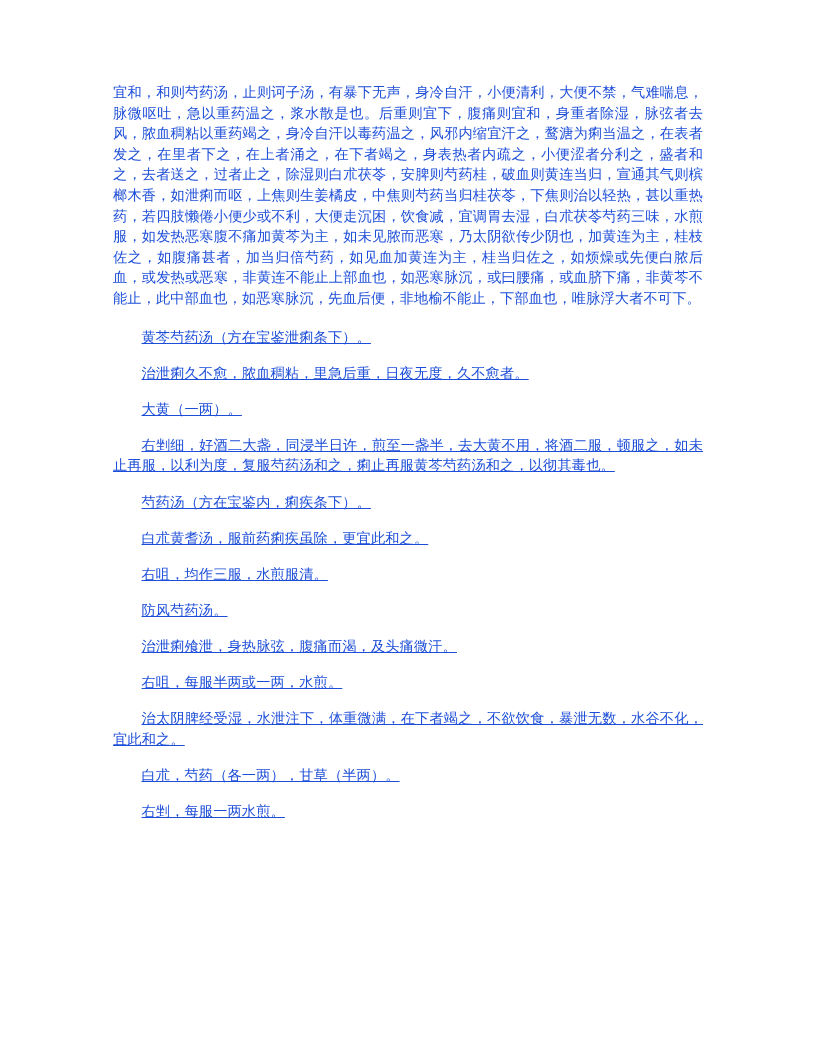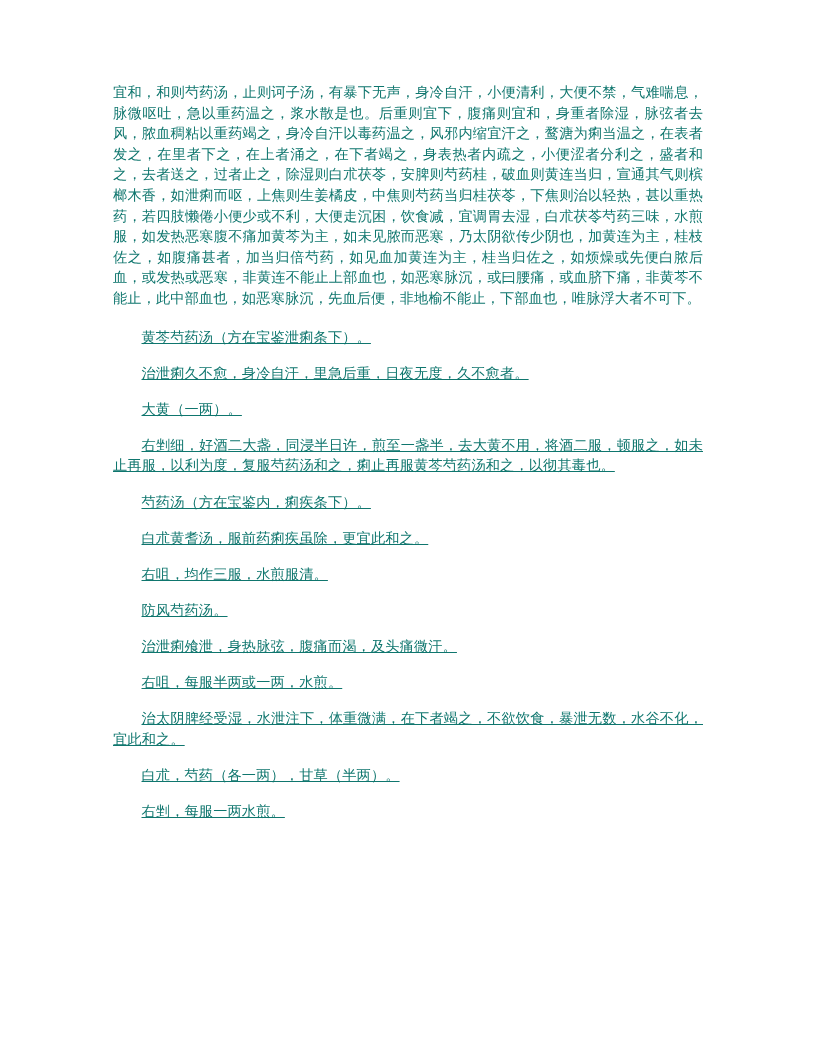--- a/index.html
+++ b/index.html
@@ -28,21 +28,21 @@
     width: 590px;
   }
   p.para {
     margin: 0 0 15px 0;
     font-size: 14.2px;
     line-height: 20.6px;
     text-align: justify;
     text-justify: inter-ideograph;
     text-indent: 0;
     letter-spacing: 0.15px;
-    color: #0f766e;
+    color: #1d4ed8;
     font-family: "DejaVu Serif", "Liberation Serif", serif;
   }
   p.indent {
     text-indent: 28.5px;
   }
   p.first {
     margin-bottom: 18px;
     text-indent: 0;
   }
   p.body-para {
@@ -54,21 +54,21 @@
 <body>
 
 <div class="page">
   <div class="content">
 
     <p class="para first">宜和，和则芍药汤，止则诃子汤，有暴下无声，身冷自汗，小便清利，大便不禁，气难喘息，脉微呕吐，急以重药温之，浆水散是也。后重则宜下，腹痛则宜和，身重者除湿，脉弦者去风，脓血稠粘以重药竭之，身冷自汗以毒药温之，风邪内缩宜汗之，鹜溏为痢当温之，在表者发之，在里者下之，在上者涌之，在下者竭之，身表热者内疏之，小便涩者分利之，盛者和之，去者送之，过者止之，除湿则白朮茯苓，安脾则芍药桂，破血则黄连当归，宣通其气则槟榔木香，如泄痢而呕，上焦则生姜橘皮，中焦则芍药当归桂茯苓，下焦则治以轻热，甚以重热药，若四肢懒倦小便少或不利，大便走沉困，饮食减，宜调胃去湿，白朮茯苓芍药三味，水煎服，如发热恶寒腹不痛加黄芩为主，如未见脓而恶寒，乃太阴欲传少阴也，加黄连为主，桂枝佐之，如腹痛甚者，加当归倍芍药，如见血加黄连为主，桂当归佐之，如烦燥或先便白脓后血，或发热或恶寒，非黄连不能止上部血也，如恶寒脉沉，或曰腰痛，或血脐下痛，非黄芩不能止，此中部血也，如恶寒脉沉，先血后便，非地榆不能止，下部血也，唯脉浮大者不可下。</p>
 
     <p class="para indent body-para">黄芩芍药汤（方在宝鉴泄痢条下）。</p>
 
 
-    <p class="para indent body-para">治泄痢久不愈，身冷自汗，里急后重，日夜无度，久不愈者。</p>
+    <p class="para indent body-para">治泄痢久不愈，脓血稠粘，里急后重，日夜无度，久不愈者。</p>
 
     <p class="para indent body-para">大黄（一两）。</p>
 
     <p class="para indent body-para">右剉细，好酒二大盏，同浸半日许，煎至一盏半，去大黄不用，将酒二服，顿服之，如未止再服，以利为度，复服芍药汤和之，痢止再服黄芩芍药汤和之，以彻其毒也。</p>
 
     <p class="para indent body-para">芍药汤（方在宝鉴内，痢疾条下）。</p>
 
     <p class="para indent body-para">白朮黄耆汤，服前药痢疾虽除，更宜此和之。</p>
 
 

